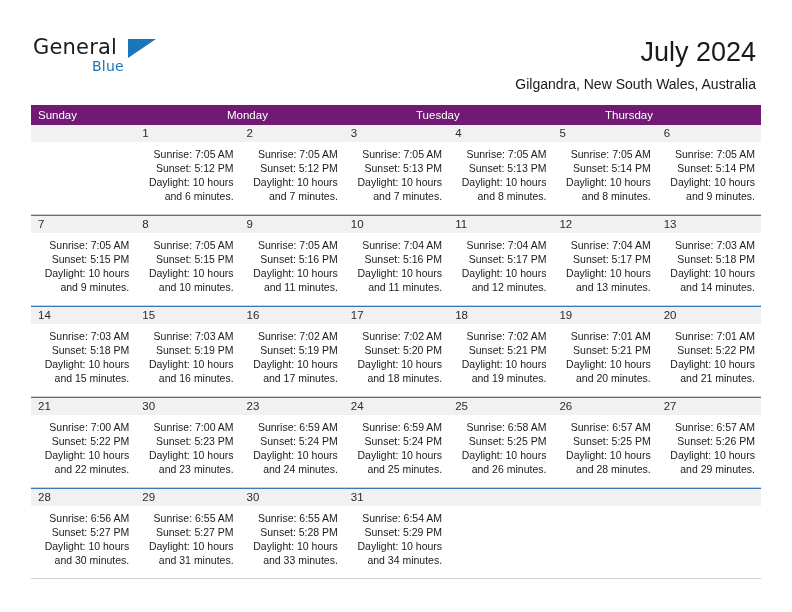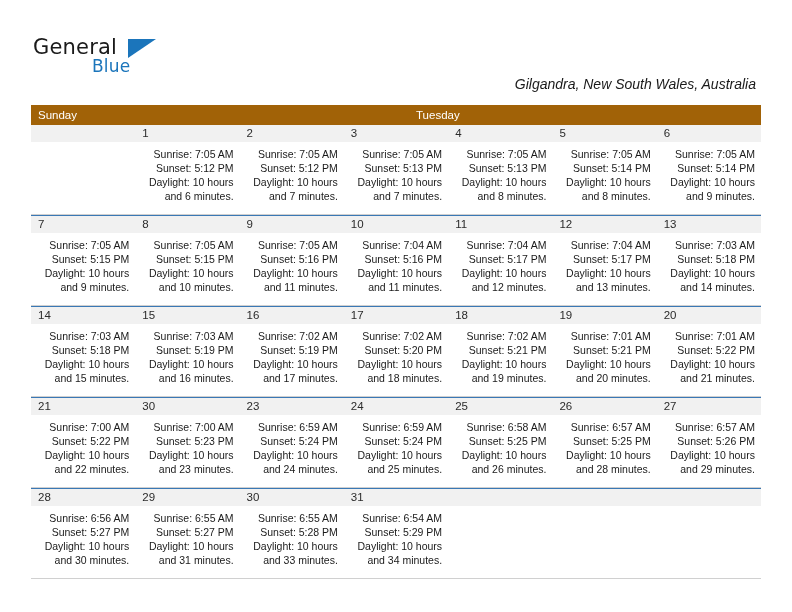--- a/index.html
+++ b/index.html
@@ -46,21 +46,21 @@
     letter-spacing: 0.2px;
     color: #1a1a1a;
     font-family: "DejaVu Sans", sans-serif;
     font-weight: 400;
     line-height: 22px;
   }
   .logo-blue {
     position: absolute;
     left: 59px;
     top: 19px;
-    font-size: 17px;
+    font-size: 14px;
     letter-spacing: 0.2px;
     color: #1b75bb;
     font-family: "DejaVu Sans", sans-serif;
     font-weight: 400;
     line-height: 22px;
     text-align: right;
   }
   .logo-triangle {
     position: absolute;
     left: 95px;
@@ -83,36 +83,35 @@
   }
   .subtitle {
     position: absolute;
     right: 36px;
     top: 76px;
     font-size: 14px;
     color: #1a1a1a;
     line-height: 17px;
     text-align: right;
     white-space: nowrap;
-    font-style: italic;
   }
 
   
   .calendar {
     position: absolute;
     left: 31px;
     top: 105px;
     width: 730px;
   }
 
   .weekday-row {
     display: flex;
     width: 730px;
     height: 20px;
-    background: #a16207;
+    background: #701a75;
     gap: 26px;
   }
   .weekday-cell {
     flex: 1 1 0;
     min-width: 0;
     color: #ffffff;
     font-size: 11.5px;
     line-height: 20px;
     padding-left: 7px;
     box-sizing: border-box;
@@ -180,27 +179,30 @@
 <div class="page">
 
   <div class="header">
 
     <div class="logo">
       <span class="logo-general">General</span>
       <span class="logo-triangle"></span>
       <span class="logo-blue">Blue</span>
     </div>
 
+    <div class="title">July 2024</div>
     <div class="subtitle">Gilgandra, New South Wales, Australia</div>
   </div>
 
   <div class="calendar">
     <div class="weekday-row" id="weekday-row">
         <div class="weekday-cell">Sunday</div>
+        <div class="weekday-cell">Monday</div>
         <div class="weekday-cell">Tuesday</div>
+        <div class="weekday-cell">Thursday</div>
       </div>
     <div id="weeks-container">
         <div class="week-row first">
           <div class="day-cell empty">
             <div class="daynum-band">
               <span class="daynum"></span>
             </div>
             <div class="day-body"></div>
           </div>
           <div class="day-cell">

